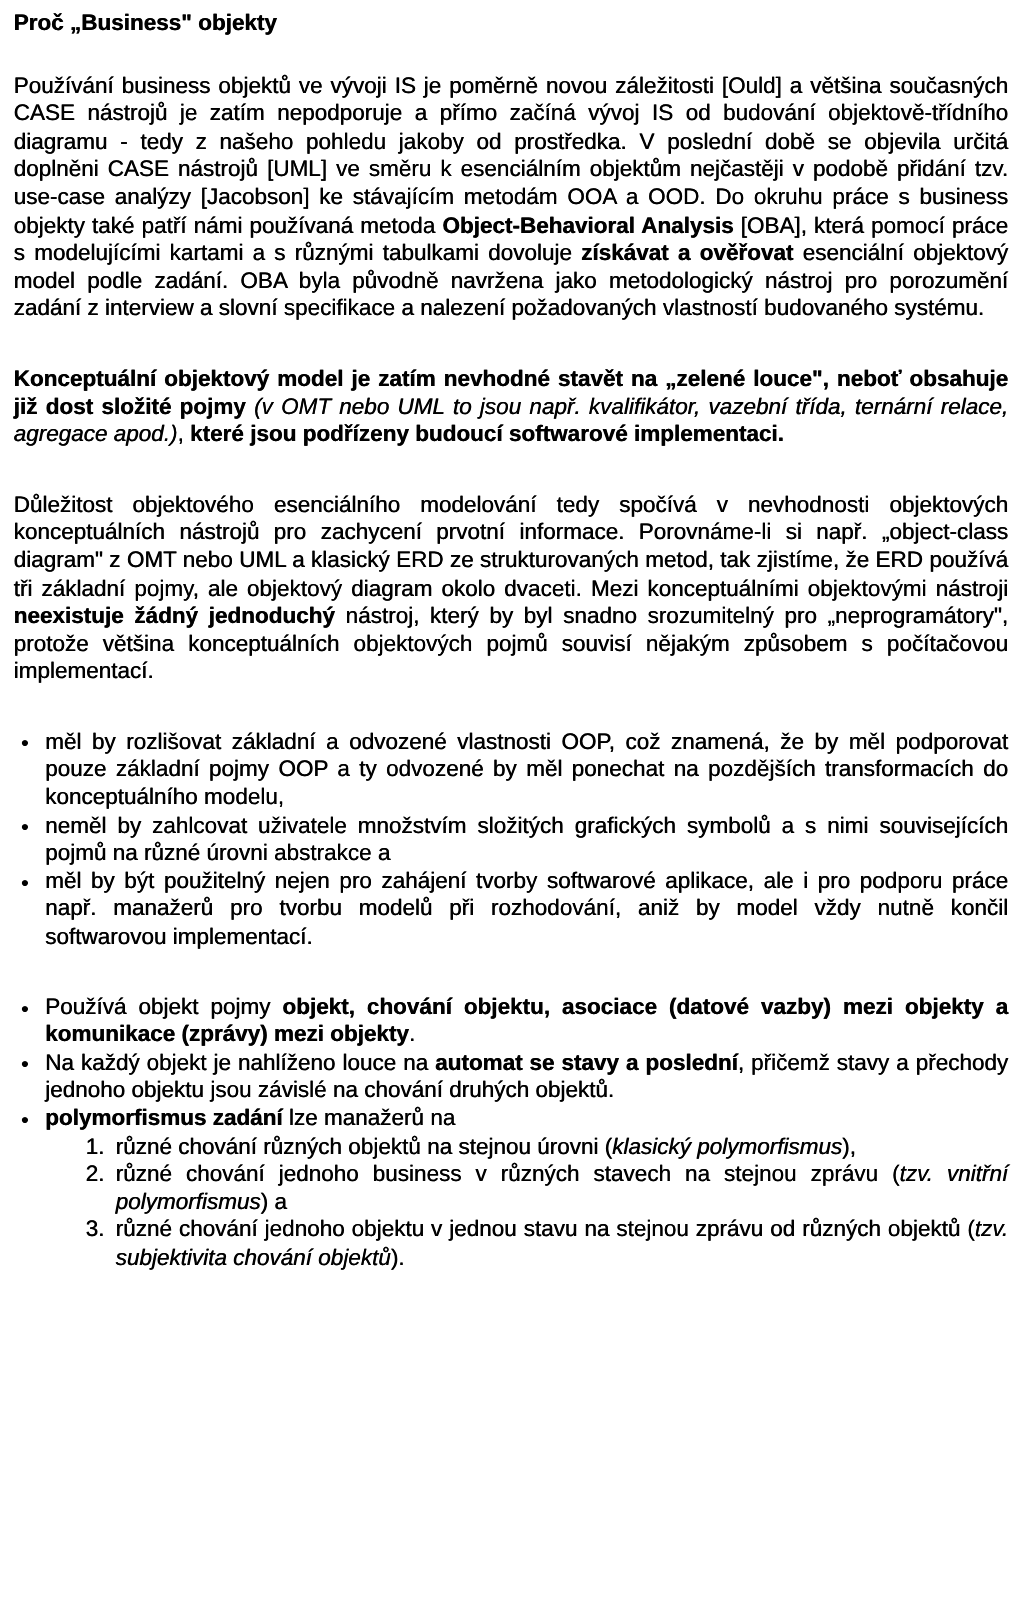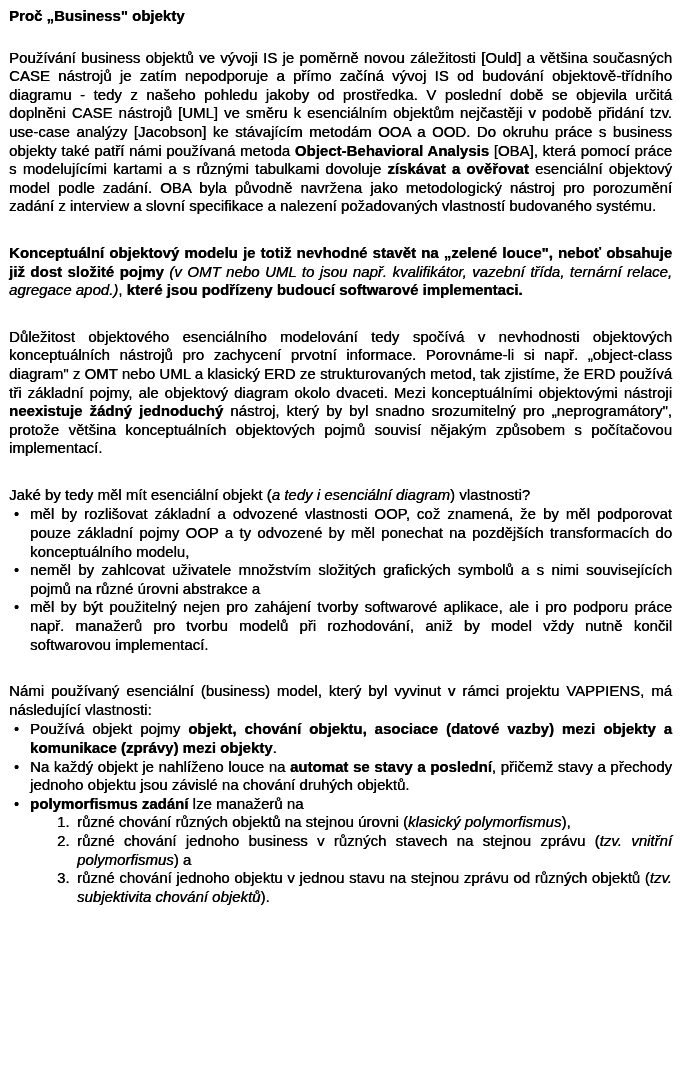--- a/index.html
+++ b/index.html
@@ -61,29 +61,27 @@
   .b { font-weight: bold; }
   .i { font-style: italic; }
 </style>
 </head>
 <body>
 
 <div class="page">
   <h1 class="title">Proč „Business" objekty</h1>
   <div id="content">
       <p class="para"><span>Používání business objektů ve vývoji IS je poměrně novou záležitosti [Ould] a většina současných CASE nástrojů je zatím nepodporuje a přímo začíná vývoj IS od budování objektově-třídního diagramu - tedy z našeho pohledu jakoby od prostředka. V poslední době se objevila určitá doplněni CASE nástrojů [UML] ve směru k esenciálním objektům nejčastěji v podobě přidání tzv. use-case analýzy [Jacobson] ke stávajícím metodám OOA a OOD. Do okruhu práce s business objekty také patří námi používaná metoda </span><span class="b ">Object-Behavioral Analysis</span><span> [OBA], která pomocí práce s modelujícími kartami a s různými tabulkami dovoluje </span><span class="b ">získávat a ověřovat</span><span> esenciální objektový model podle zadání. OBA byla původně navržena jako metodologický nástroj pro porozumění zadání z interview a slovní specifikace a nalezení požadovaných vlastností budovaného systému.</span></p>
-      <p class="para"><span class="b ">Konceptuální objektový modelu je totiž nevhodné stavět na „zelené louce", neboť obsahuje již dost složité pojmy </span><span class="i">(v OMT nebo UML to jsou např. kvalifikátor, vazební třída, ternární relace, agregace apod.)</span><span>, </span><span class="b ">které jsou podřízeny budoucí softwarové implementaci.</span></p>
+      <p class="para"><span class="b ">Konceptuální objektový model je zatím nevhodné stavět na „zelené louce", neboť obsahuje již dost složité pojmy </span><span class="i">(v OMT nebo UML to jsou např. kvalifikátor, vazební třída, ternární relace, agregace apod.)</span><span>, </span><span class="b ">které jsou podřízeny budoucí softwarové implementaci.</span></p>
       <p class="para"><span>Důležitost objektového esenciálního modelování tedy spočívá v nevhodnosti objektových konceptuálních nástrojů pro zachycení prvotní informace.  Porovnáme-li si např. „object-class diagram" z OMT nebo UML a klasický ERD ze strukturovaných metod, tak zjistíme, že ERD používá tři základní pojmy, ale objektový diagram okolo dvaceti. Mezi konceptuálními objektovými nástroji </span><span class="b ">neexistuje žádný jednoduchý</span><span> nástroj, který by byl snadno srozumitelný pro „neprogramátory", protože většina konceptuálních objektových pojmů souvisí nějakým způsobem s počítačovou implementací.</span></p>
-      <p class="para tight"><span>Jaké by tedy měl mít esenciální objekt (</span><span class="i">a tedy i esenciální diagram</span><span>) vlastnosti?</span></p>
       <ul class="bullets">
         <li><span class="bullet-marker">•</span><span>měl by rozlišovat základní a odvozené vlastnosti OOP, což znamená, že by měl podporovat pouze základní pojmy OOP a ty odvozené by měl ponechat na pozdějších transformacích do konceptuálního modelu,</span></li>
         <li><span class="bullet-marker">•</span><span>neměl by zahlcovat uživatele množstvím složitých grafických symbolů a s nimi souvisejících pojmů na různé úrovni abstrakce a</span></li>
         <li><span class="bullet-marker">•</span><span>měl by být použitelný nejen pro zahájení tvorby softwarové aplikace, ale i pro podporu práce např. manažerů pro tvorbu modelů při rozhodování, aniž by model vždy nutně končil softwarovou implementací.</span></li>
       </ul>
-      <p class="para tight"><span>Námi používaný esenciální (business) model, který byl vyvinut v rámci projektu VAPPIENS, má následující vlastnosti:</span></p>
       <ul class="bullets">
         <li><span class="bullet-marker">•</span><span>Používá objekt pojmy </span><span class="b ">objekt, chování objektu, asociace (datové vazby) mezi objekty a komunikace (zprávy) mezi objekty</span><span>.</span></li>
         <li><span class="bullet-marker">•</span><span>Na každý objekt je nahlíženo louce na </span><span class="b ">automat se stavy a poslední</span><span>, přičemž stavy a přechody jednoho objektu jsou závislé na chování druhých objektů.</span></li>
         <li><span class="bullet-marker">•</span><span class="b ">polymorfismus zadání</span><span> lze manažerů na</span><ol class="subs">
             <li><span class="sub-num">1.</span><span>různé chování různých objektů na stejnou úrovni (</span><span class="i">klasický polymorfismus</span><span>),</span></li>
             <li><span class="sub-num">2.</span><span>různé chování jednoho business v různých stavech na stejnou zprávu (</span><span class="i">tzv. vnitřní polymorfismus</span><span>) a</span></li>
             <li><span class="sub-num">3.</span><span>různé chování jednoho objektu v jednou stavu na stejnou zprávu od různých objektů (</span><span class="i">tzv. subjektivita chování objektů</span><span>).</span></li>
           </ol></li>
       </ul>
     </div>

